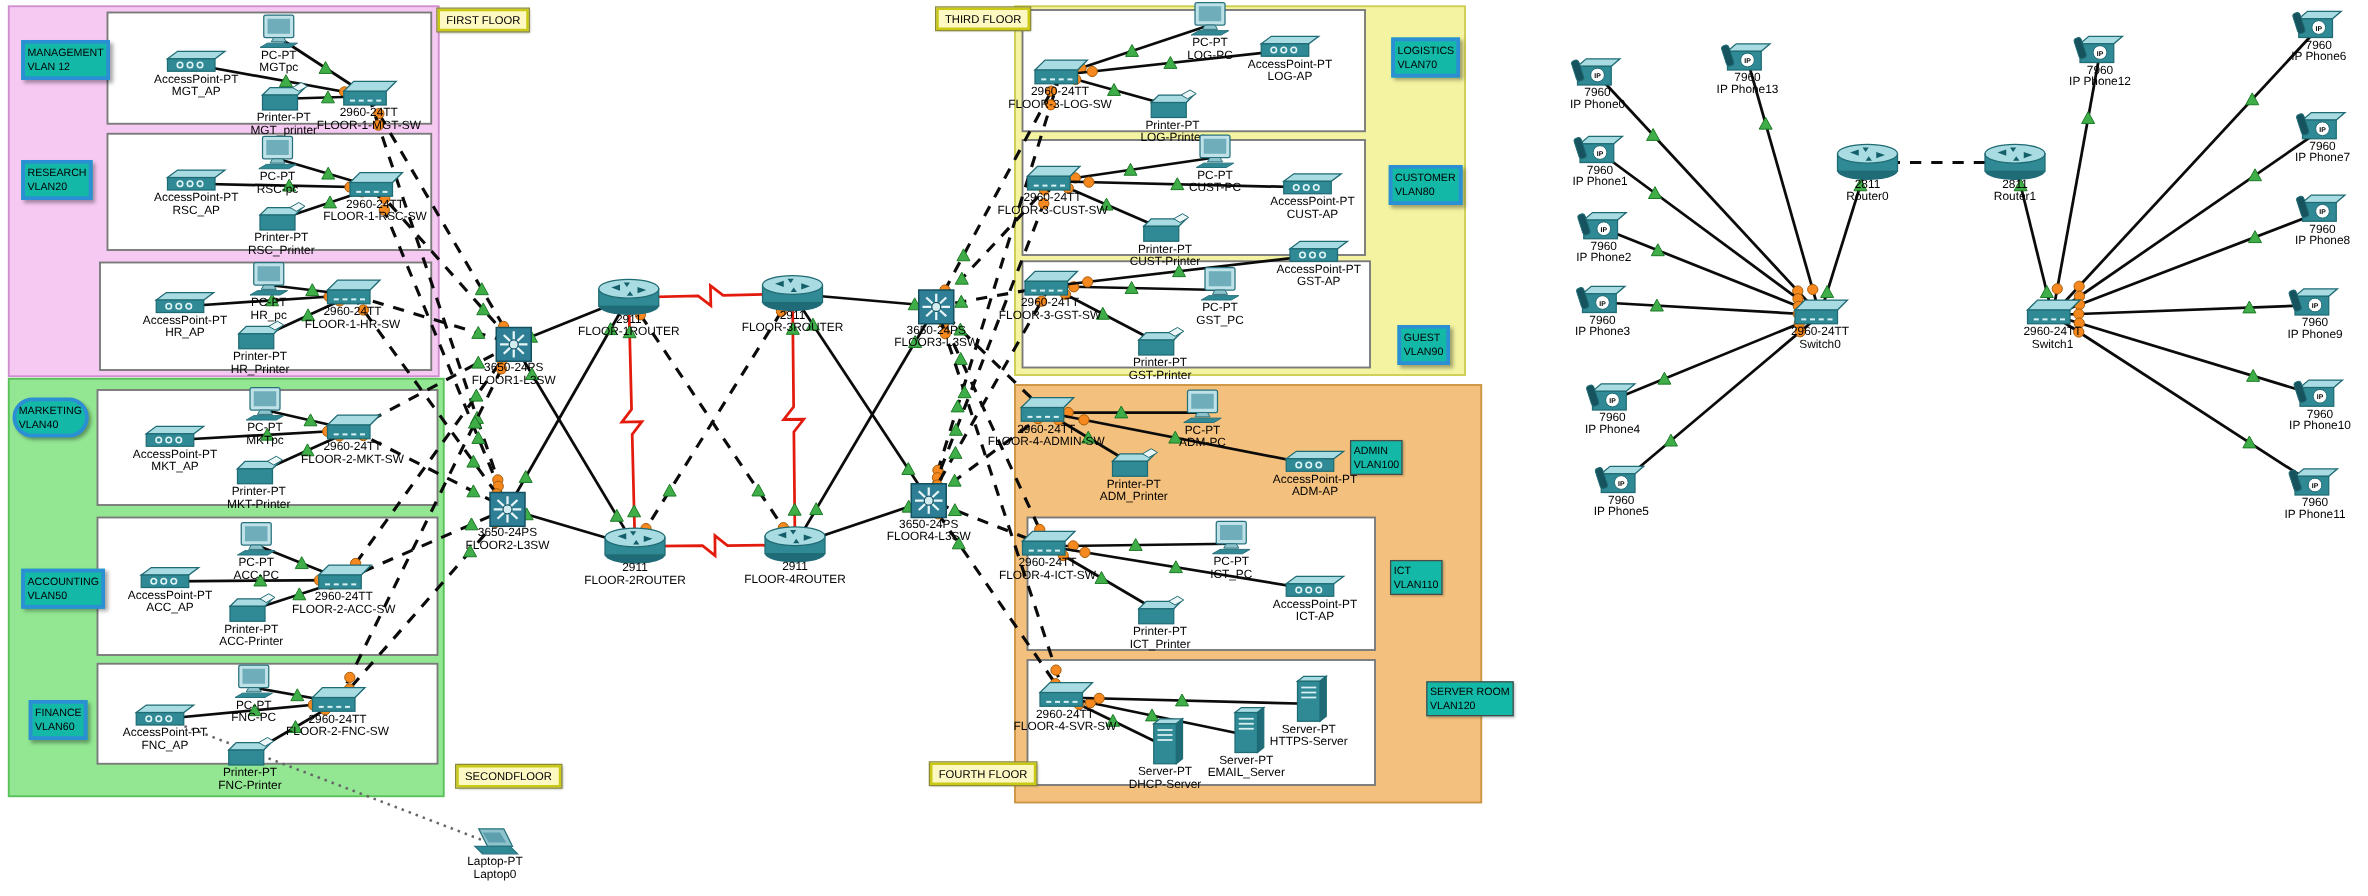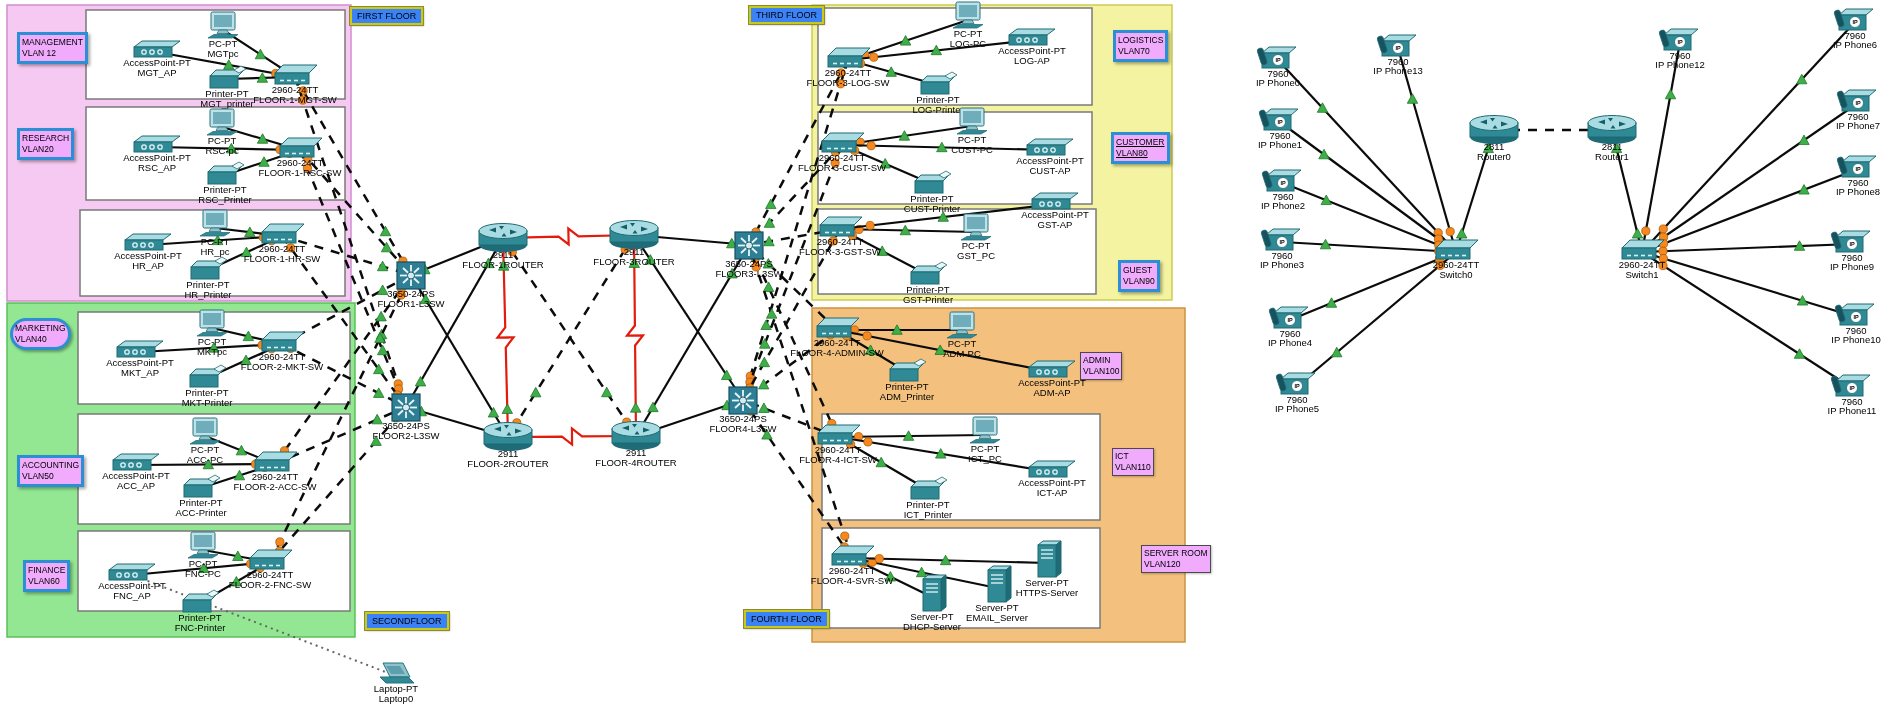--- a/index.html
+++ b/index.html
@@ -1,25 +1,25 @@
 <!DOCTYPE html>
 <html><head>
 <meta charset="utf-8">
 <style>
   html,body{margin:0;padding:0;background:#fff;}
   body{width:1894px;height:717px;font-family:"Liberation Sans",sans-serif;}
   .stage{position:relative;width:1894px;height:717px;overflow:hidden;background:#fff;}
   #net{position:absolute;left:0;top:0;}
   #net text{font-family:"Liberation Sans",sans-serif;font-size:9.5px;fill:#000;}
-  .vlan-badge{position:absolute;z-index:6;background:#f0abfc;border:3px solid #2b8fd4;
+  .vlan-badge{position:absolute;z-index:6;background:#14b8a6;border:3px solid #2b8fd4;
     box-shadow:2px 2px 3px rgba(0,0,0,.35);font-size:8.5px;line-height:1.3;
     padding:2px 2px;color:#000;white-space:nowrap;}
   .vlan-badge span{display:block;}
   .vlan-badge.plain{border:1px solid #4a4a4a;box-shadow:1px 1px 2px rgba(0,0,0,.25);}
-  .floor-tag{position:absolute;z-index:6;background:#3b82f6;border:2px solid #c9c916;
+  .floor-tag{position:absolute;z-index:6;background:#fef9c3;border:2px solid #c9c916;
     outline:1px solid #8a8a3a;font-size:9px;padding:2px 5px;color:#000;white-space:nowrap;
     box-shadow:1px 1px 2px rgba(0,0,0,.3);}
 </style>
 </head>
 <body>
 
 <div class="stage">
   <svg id="net" viewBox="0 0 1894 717" width="1894" height="717">
       <rect x="7" y="5" width="344" height="296" fill="#f6c9f3" stroke="#cf8fcf" stroke-width="1.5"></rect>
       <rect x="7" y="303" width="348" height="334" fill="#93e793" stroke="#59c159" stroke-width="1.5"></rect>
@@ -1441,21 +1441,21 @@
       <span>VLAN50</span>
     </div>
   <div class="vlan-badge" style="left:23px;top:560px;">
       <span>FINANCE</span>
       <span>VLAN60</span>
     </div>
   <div class="vlan-badge" style="left:1113px;top:30px;">
       <span>LOGISTICS</span>
       <span>VLAN70</span>
     </div>
-  <div class="vlan-badge" style="left:1111px;top:132px;text-decoration:underline;">
+  <div class="vlan-badge" style="left:1111px;top:132px;">
       <span>CUSTOMER</span>
       <span>VLAN80</span>
     </div>
   <div class="vlan-badge" style="left:1118px;top:225px;margin-top:35px;">
       <span>GUEST</span>
       <span>VLAN90</span>
     </div>
   <div class="vlan-badge plain" style="left:1080px;top:352px;">
       <span>ADMIN</span>
       <span>VLAN100</span>

